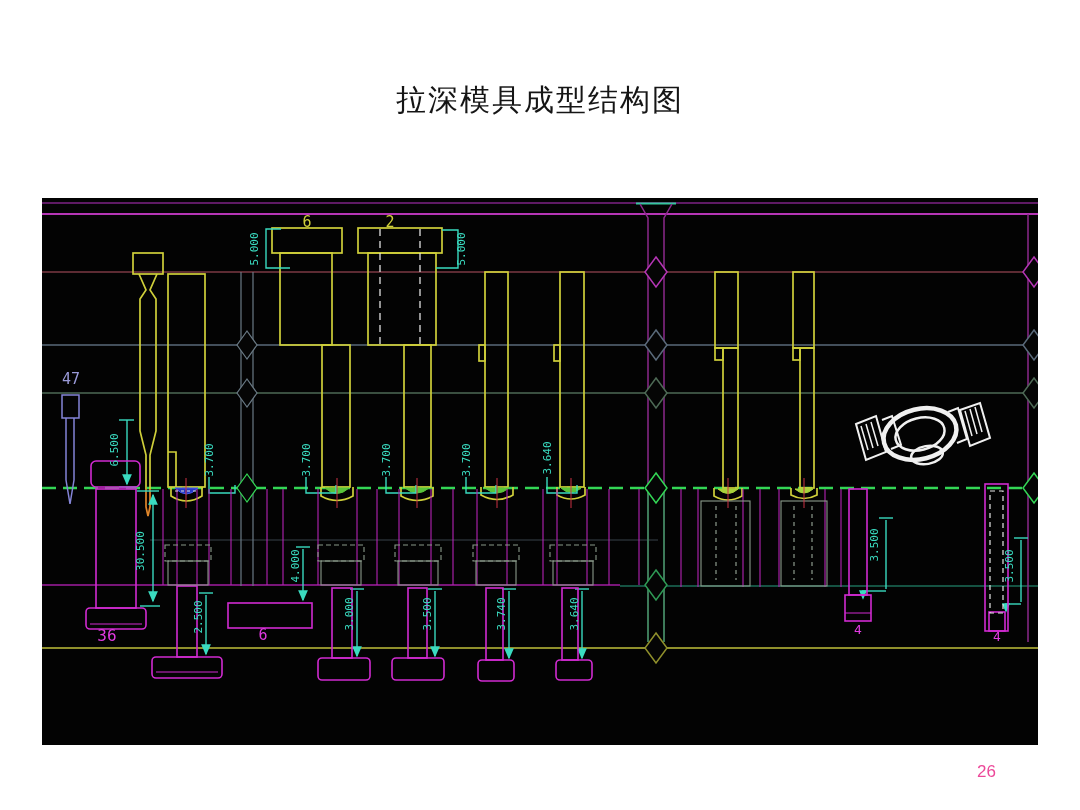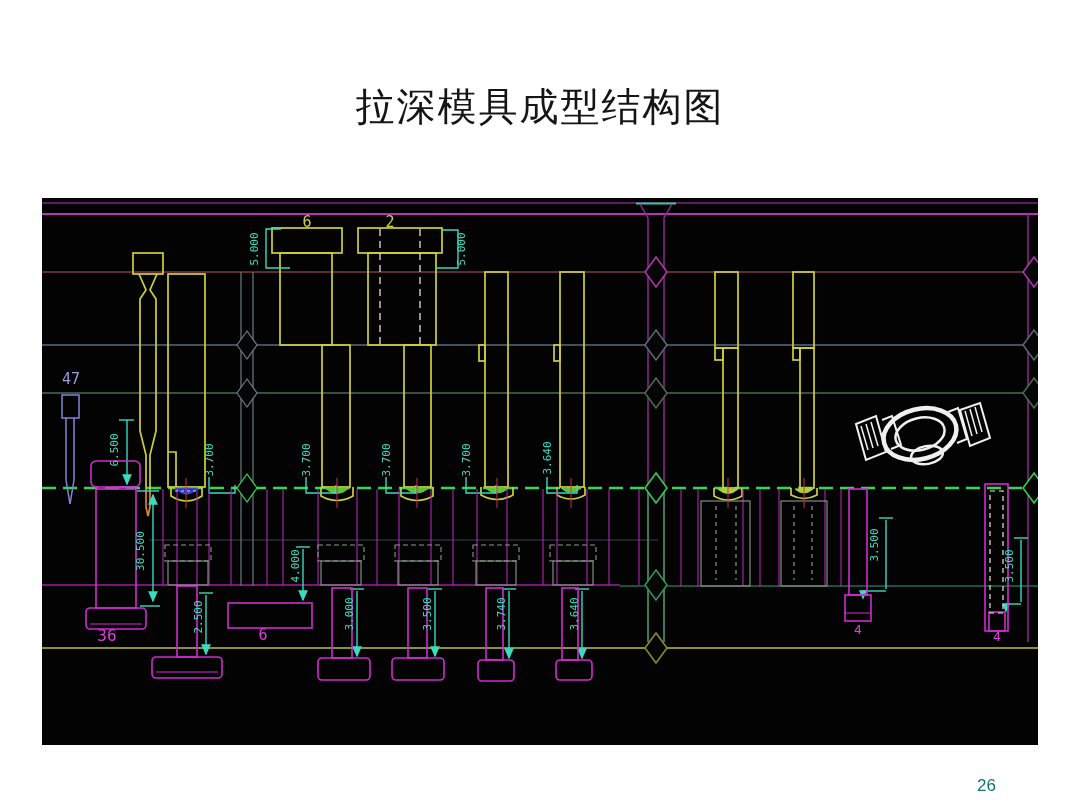--- a/index.html
+++ b/index.html
@@ -1,20 +1,20 @@
 <!DOCTYPE html>
 <html><head>
 <meta charset="utf-8">
 <style>
   html,body{margin:0;padding:0}
   body{width:1080px;height:810px;background:#ffffff;position:relative;overflow:hidden;
        font-family:"Liberation Sans", sans-serif;}
   .title{position:absolute;top:80px;left:0;width:100%;text-align:center;
-         font-size:39px;font-weight:500;color:#151515;letter-spacing:2px}
-  .pagenum{position:absolute;right:84px;bottom:14px;font-size:17px;color:#0f766e}
+         font-size:30px;font-weight:500;color:#151515;letter-spacing:2px}
+  .pagenum{position:absolute;right:84px;bottom:28px;font-size:17px;color:#ec4899}
   svg{position:absolute;left:0;top:0}
   svg text{font-family:"DejaVu Sans Mono", monospace}
 </style>
 </head>
 <body>
 
 <div class="title">拉深模具成型结构图</div>
 
 <svg width="1080" height="810" viewBox="0 0 1080 810">
   <defs>

